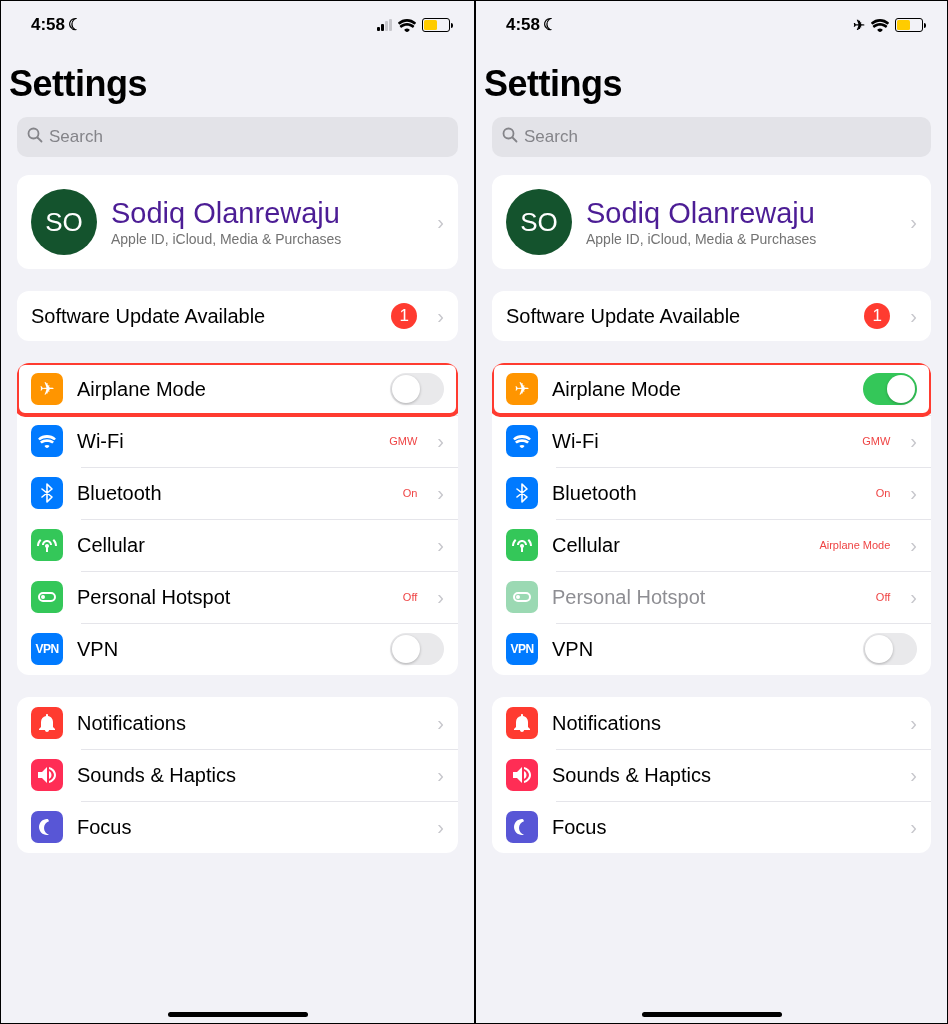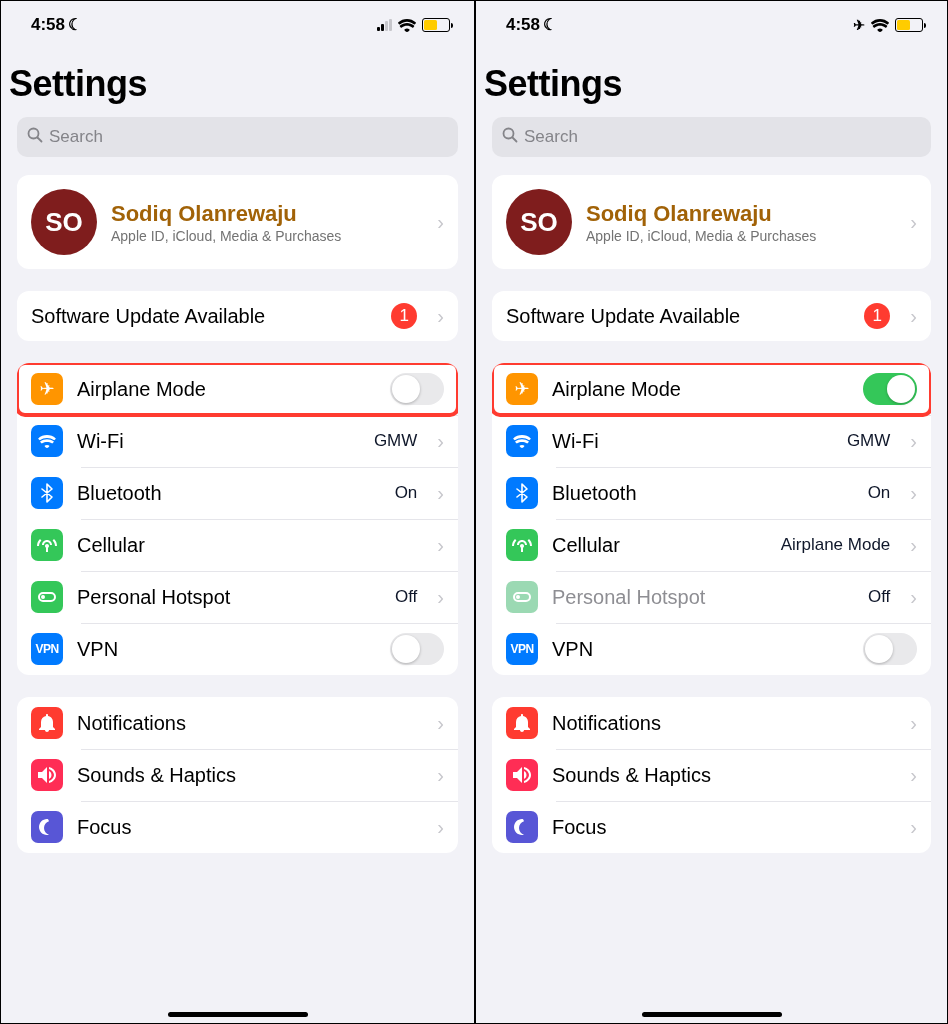--- a/index.html
+++ b/index.html
@@ -25,28 +25,28 @@
 .title { font-size:36px; font-weight:800; color:#000; letter-spacing:-0.5px; }
 
 .search-bar { margin:4px 16px 18px; background:#e3e3e8; border-radius:10px; height:40px; display:flex; align-items:center; padding:0 10px; gap:6px; color:#848489; font-size:17px; }
 .mag-icon { font-size:17px; }
 
 .section { margin:0 16px 22px; background:#fff; border-radius:12px; overflow:hidden; }
 .row { display:flex; align-items:center; padding:10px 14px; min-height:50px; gap:14px; position:relative; }
 .row + .row::before { content:""; position:absolute; left:64px; right:0; top:0; height:1px; background:#e5e5ea; }
 .row.no-icon + .row::before, .row:first-child + .row::before { left:64px; }
 .profile-row { padding:14px 14px; align-items:center; }
-.avatar { width:66px; height:66px; border-radius:50%; background:#7f1d1d; display:flex; align-items:center; justify-content:center; color:#fff; font-size:26px; font-weight:700; flex-shrink:0; }
+.avatar { width:66px; height:66px; border-radius:50%; background:#14532d; display:flex; align-items:center; justify-content:center; color:#fff; font-size:26px; font-weight:400; flex-shrink:0; }
 .profile-info { flex:1; display:flex; flex-direction:column; gap:1px; }
-.profile-name { font-size:22px; font-weight:700; color:#a16207; }
+.profile-name { font-size:29px; font-weight:400; color:#4c1d95; }
 .profile-sub { font-size:14px; color:#737373; }
 .row-icon { width:32px; height:32px; border-radius:7px; display:flex; align-items:center; justify-content:center; color:#fff; font-size:18px; flex-shrink:0; }
 .row-label { flex:1; font-size:20px; color:#000; }
 .row-label.dim { color:#8e8e93; }
-.row-detail { font-size:17px; color:#0f172a; }
+.row-detail { font-size:11px; color:#ef4444; }
 .chevron { color:#c7c7cc; font-size:20px; font-weight:400; margin-left:6px; }
 .badge { min-width:26px; height:26px; border-radius:13px; background:#ff3b30; color:#fff; display:flex; align-items:center; justify-content:center; font-size:17px; }
 .toggle { width:54px; height:32px; border-radius:16px; background:#e9e9eb; position:relative; flex-shrink:0; }
 .toggle .knob { width:28px; height:28px; border-radius:50%; background:#fff; position:absolute; top:2px; left:2px; box-shadow:0 1px 3px rgba(0,0,0,0.25); }
 .toggle.on { background:#34c759; }
 .toggle.on .knob { left:24px; }
 
 .highlight { outline:4px solid #ff3b30; outline-offset:-2px; border-radius:8px; position:relative; z-index:2; }
 
 .ic-airplane{background:#ff9500;} .ic-wifi{background:#007aff;} .ic-bt{background:#007aff;} .ic-cell{background:#34c759;} .ic-hotspot{background:#34c759;} .ic-vpn{background:#007aff; font-size:12px; font-weight:700; letter-spacing:-0.5px;} .ic-notif{background:#ff3b30;} .ic-sound{background:#ff2d55;} .ic-focus{background:#5856d6;}

